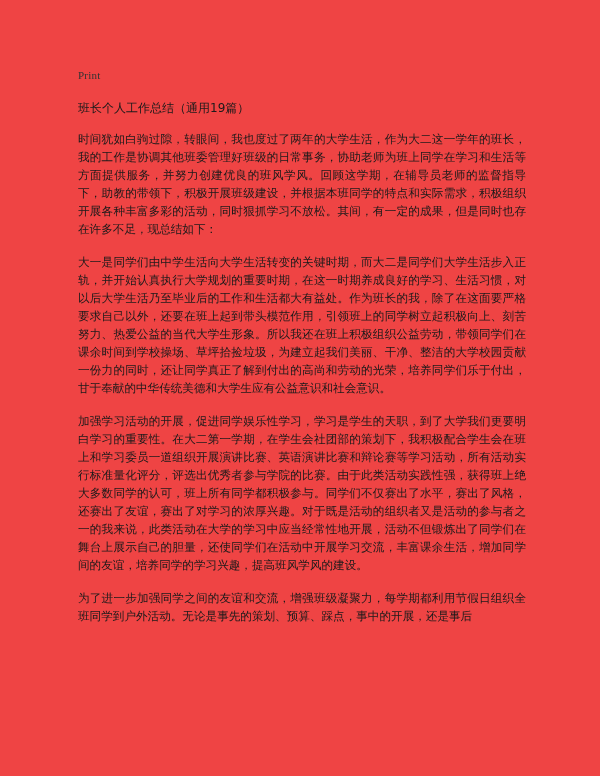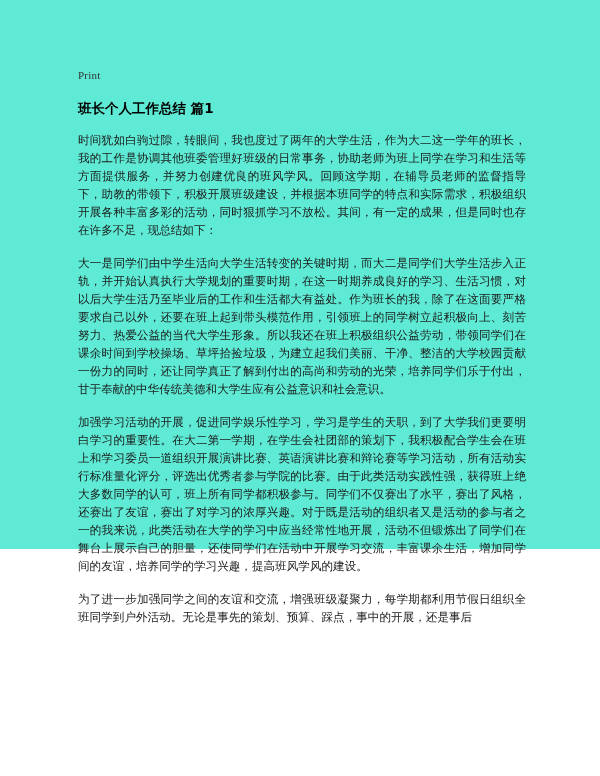--- a/index.html
+++ b/index.html
@@ -10,22 +10,22 @@
   body {
     width: 600px;
     height: 776px;
     overflow: hidden;
     font-family: "Liberation Serif", "DejaVu Serif", serif;
     color: #1a1a1a;
   }
   .page {
     position: relative;
     width: 600px;
-    height: 549px;
-    background: #5eead4;
+    height: 776px;
+    background: #ef4444;
     box-sizing: border-box;
   }
   .print-bar {
     position: absolute;
     top: 68px;
     left: 78px;
     font-family: "Liberation Serif", "DejaVu Serif", serif;
     font-size: 11px;
     line-height: 14px;
     color: #333333;
@@ -81,22 +81,22 @@
 </head>
 <body>
 
 <div class="page">
 
   <div class="print-bar">Print</div>
 
   <div class="doc">
 
 
+    <div class="doc-subtitle">班长个人工作总结（通用19篇）</div>
 
-    <h2 class="doc-heading">班长个人工作总结 篇1</h2>
 
     <p class="para">时间犹如白驹过隙，转眼间，我也度过了两年的大学生活，作为大二这一学年的班长，我的工作是协调其他班委管理好班级的日常事务，协助老师为班上同学在学习和生活等方面提供服务，并努力创建优良的班风学风。回顾这学期，在辅导员老师的监督指导下，助教的带领下，积极开展班级建设，并根据本班同学的特点和实际需求，积极组织开展各种丰富多彩的活动，同时狠抓学习不放松。其间，有一定的成果，但是同时也存在许多不足，现总结如下：</p>
 
     <p class="para">大一是同学们由中学生活向大学生活转变的关键时期，而大二是同学们大学生活步入正轨，并开始认真执行大学规划的重要时期，在这一时期养成良好的学习、生活习惯，对以后大学生活乃至毕业后的工作和生活都大有益处。作为班长的我，除了在这面要严格要求自己以外，还要在班上起到带头模范作用，引领班上的同学树立起积极向上、刻苦努力、热爱公益的当代大学生形象。所以我还在班上积极组织公益劳动，带领同学们在课余时间到学校操场、草坪拾捡垃圾，为建立起我们美丽、干净、整洁的大学校园贡献一份力的同时，还让同学真正了解到付出的高尚和劳动的光荣，培养同学们乐于付出，甘于奉献的中华传统美德和大学生应有公益意识和社会意识。</p>
 
     <p class="para">加强学习活动的开展，促进同学娱乐性学习，学习是学生的天职，到了大学我们更要明白学习的重要性。在大二第一学期，在学生会社团部的策划下，我积极配合学生会在班上和学习委员一道组织开展演讲比赛、英语演讲比赛和辩论赛等学习活动，所有活动实行标准量化评分，评选出优秀者参与学院的比赛。由于此类活动实践性强，获得班上绝大多数同学的认可，班上所有同学都积极参与。同学们不仅赛出了水平，赛出了风格，还赛出了友谊，赛出了对学习的浓厚兴趣。对于既是活动的组织者又是活动的参与者之一的我来说，此类活动在大学的学习中应当经常性地开展，活动不但锻炼出了同学们在舞台上展示自己的胆量，还使同学们在活动中开展学习交流，丰富课余生活，增加同学间的友谊，培养同学的学习兴趣，提高班风学风的建设。</p>
 
 
     <p class="para">为了进一步加强同学之间的友谊和交流，增强班级凝聚力，每学期都利用节假日组织全班同学到户外活动。无论是事先的策划、预算、踩点，事中的开展，还是事后</p>
 

